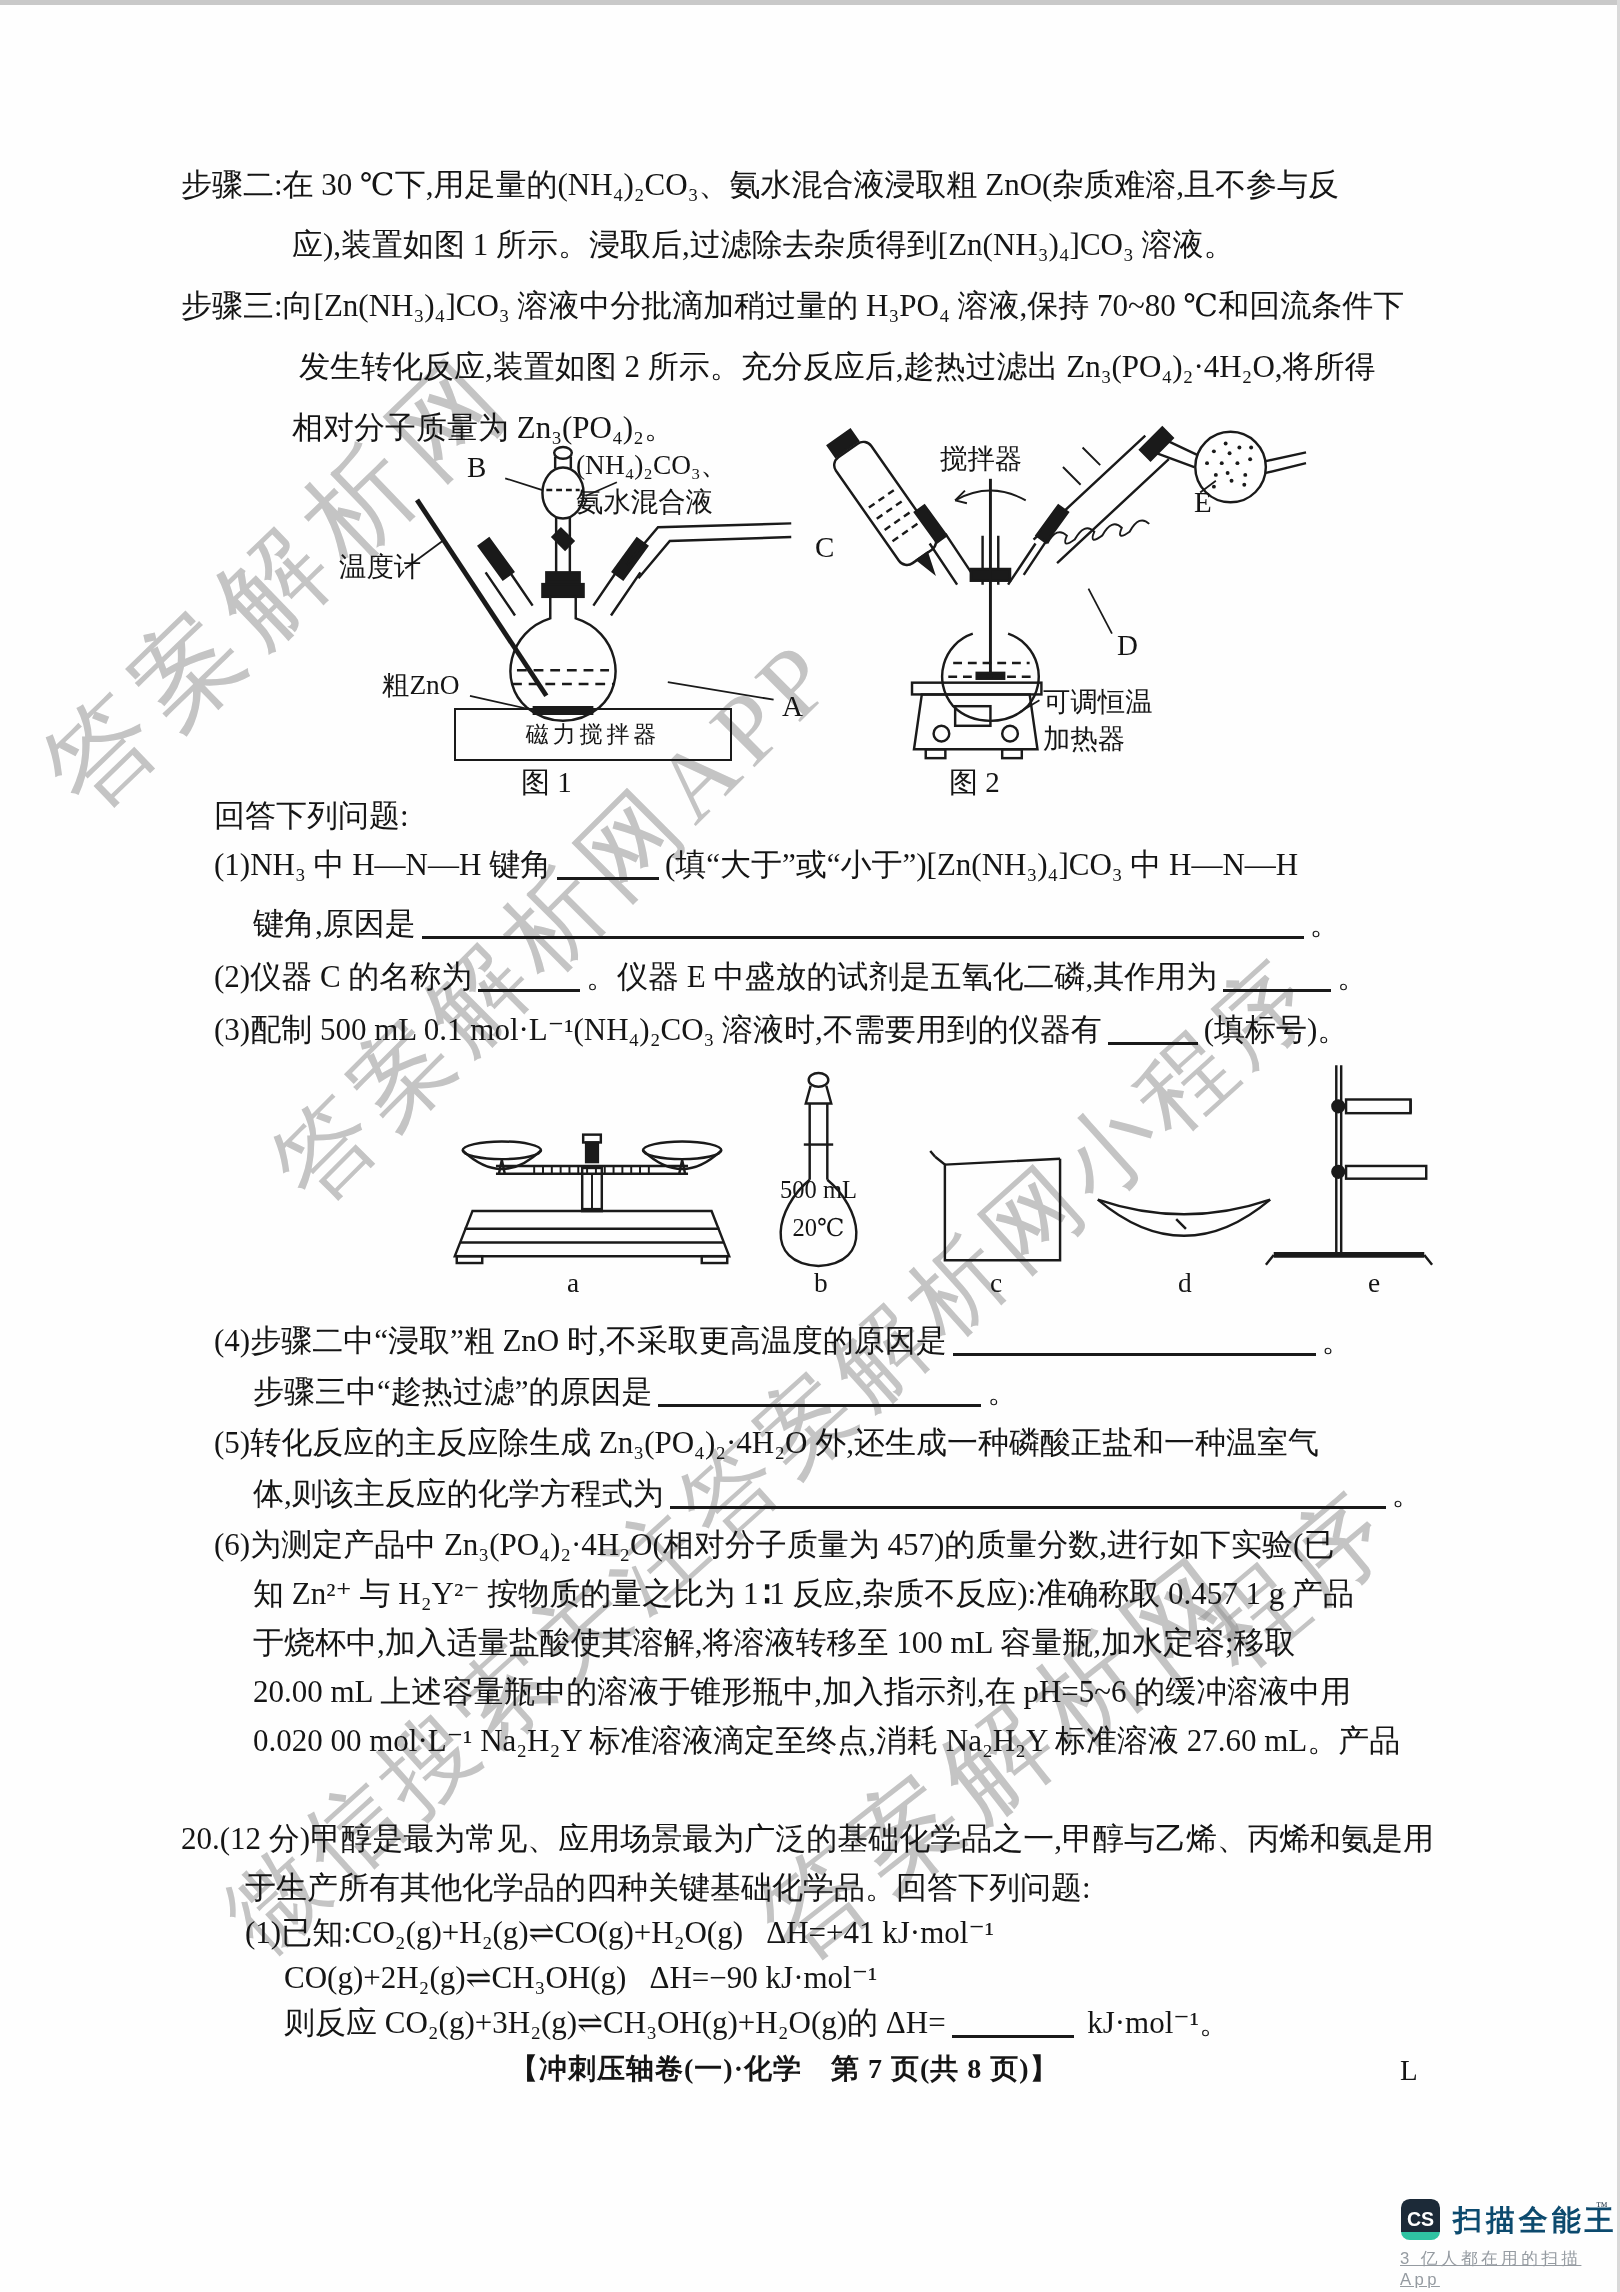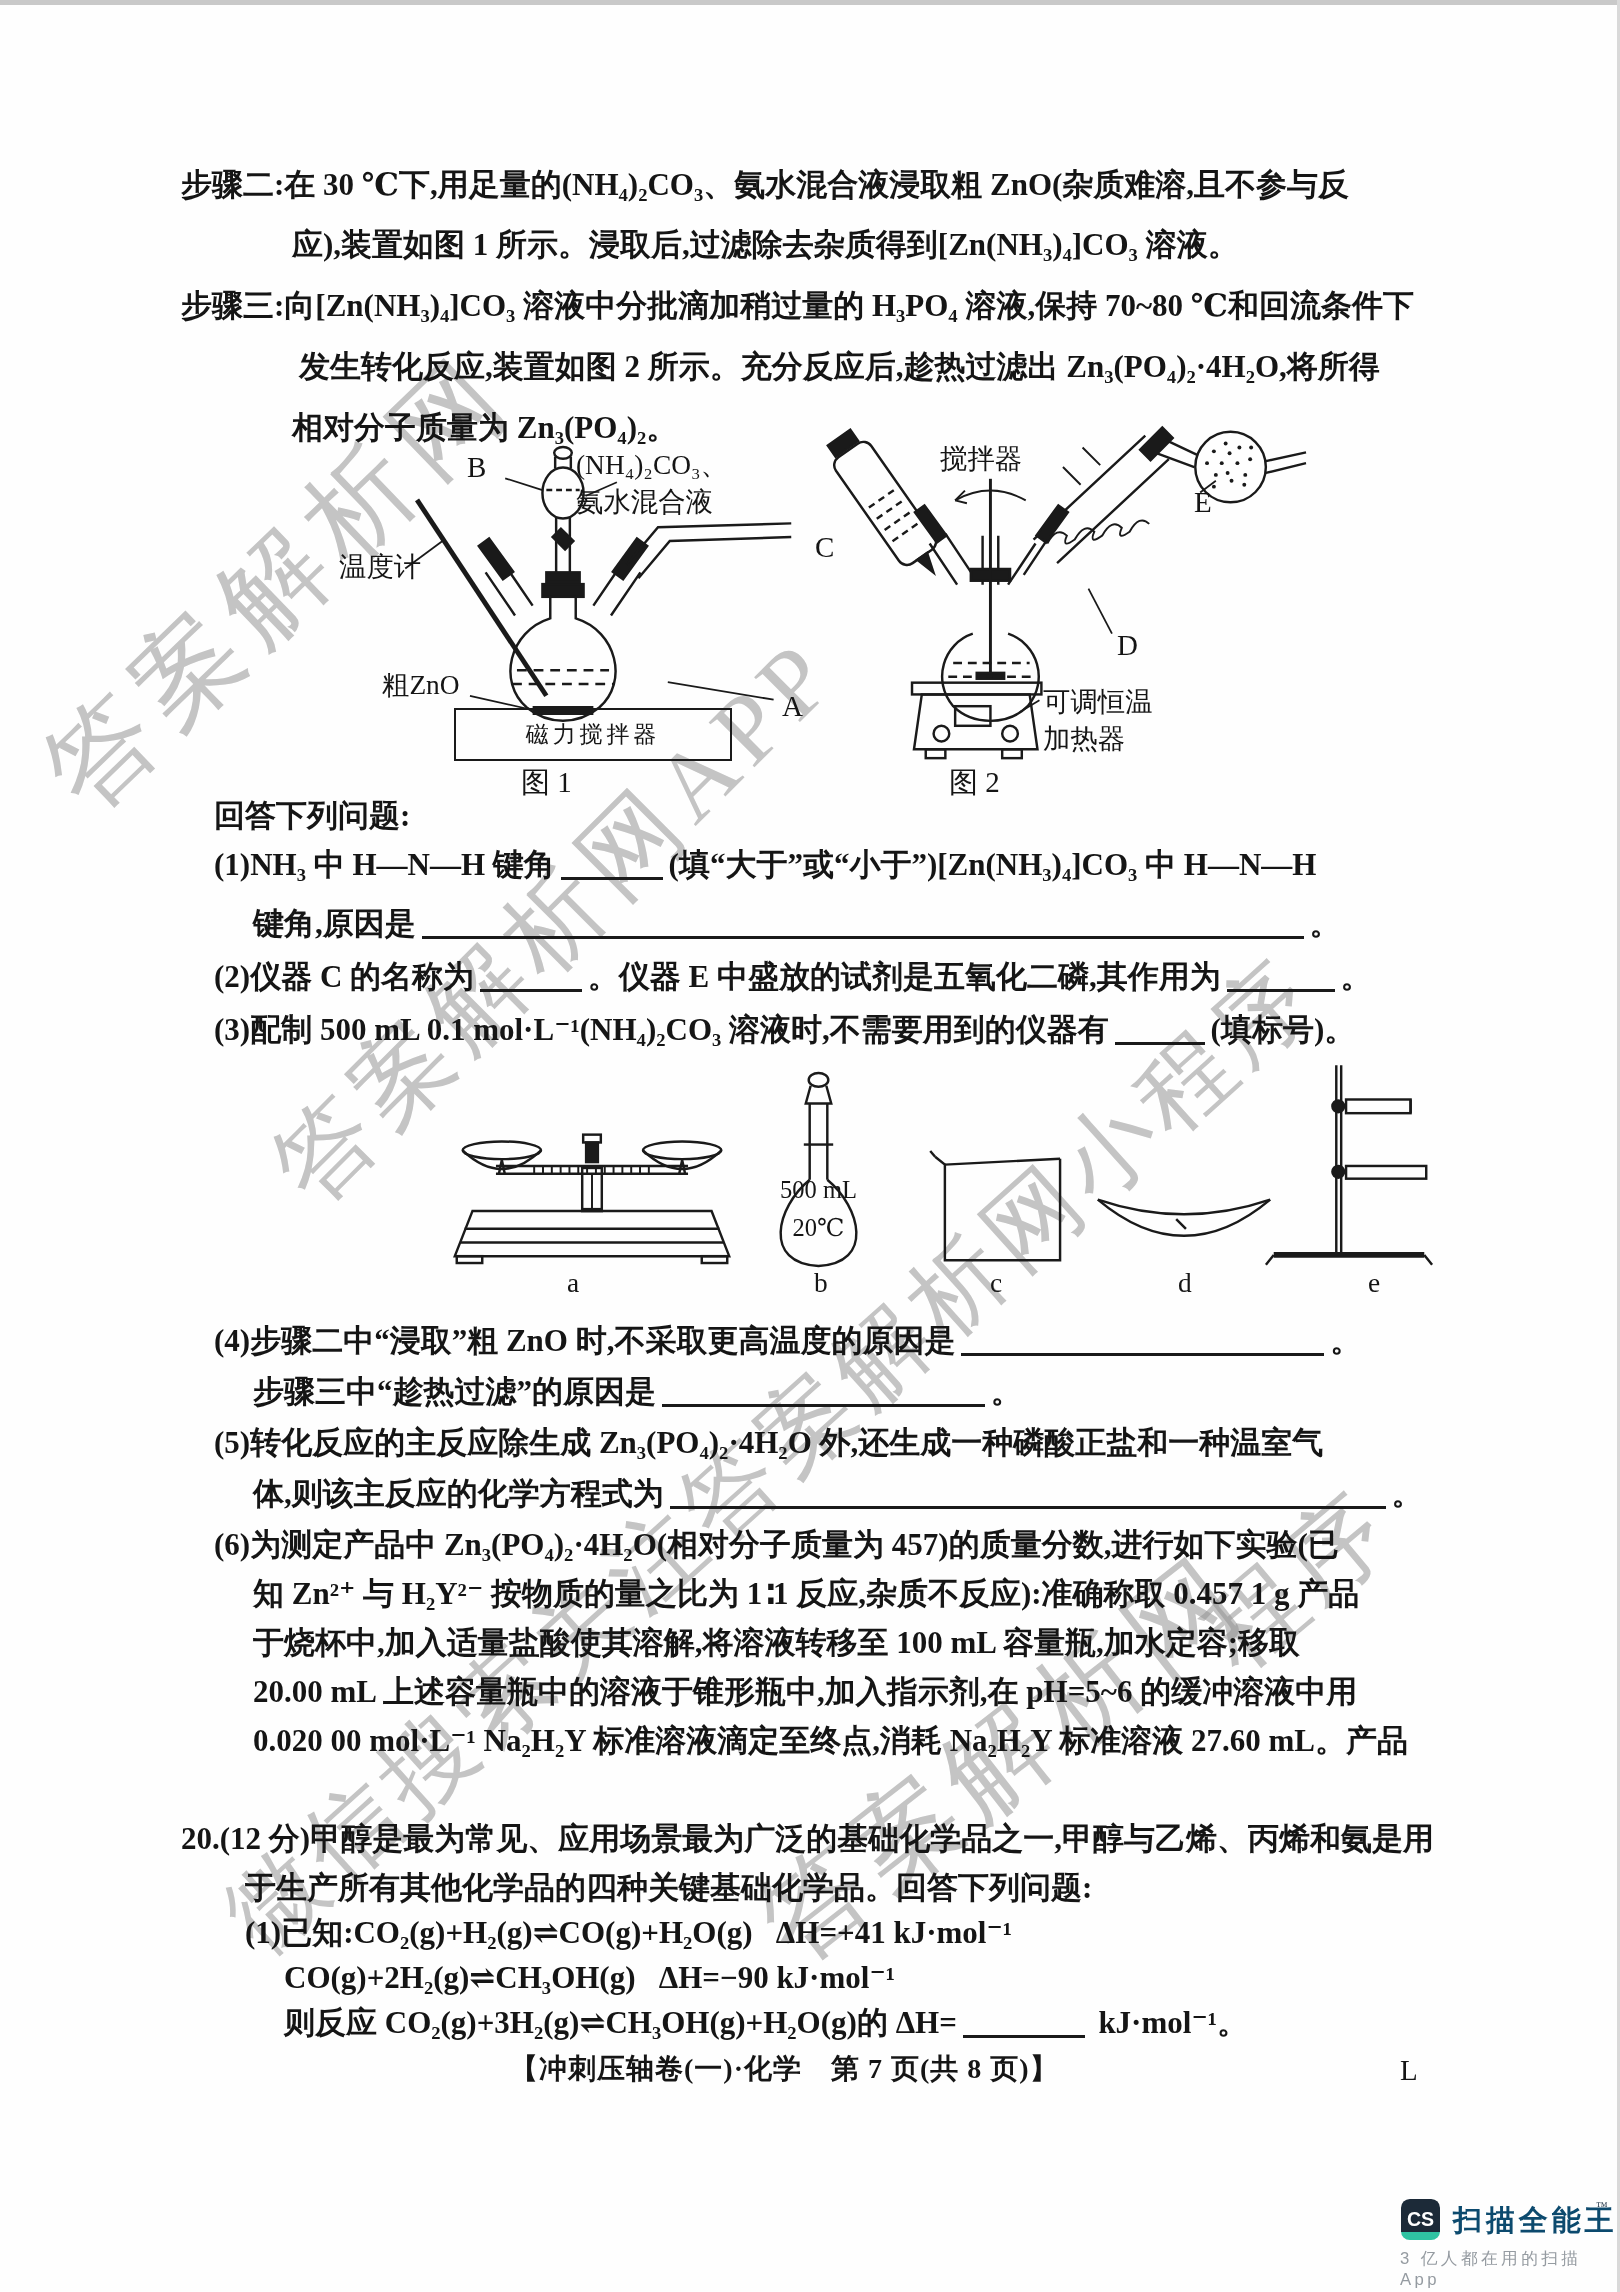--- a/index.html
+++ b/index.html
@@ -2,40 +2,40 @@
 <html><head>
 <meta charset="utf-8">
 <style>
   html,body{margin:0;padding:0;background:#e8e8e8;}
   .page{position:relative;width:1620px;height:2293px;background:#fefefe;overflow:hidden;
         font-family:"Liberation Serif","DejaVu Serif",serif;color:#151515;}
   .edge-top{position:absolute;left:0;top:0;width:1620px;height:4.9px;background:#bcbcbc;opacity:.8;}
   .edge-right{position:absolute;right:0;top:0;width:2.9px;height:2293px;background:#d9d9d9;}
   .wm{position:absolute;z-index:1;color:rgba(148,148,148,.55);white-space:pre;
       transform-origin:left bottom;font-family:"Liberation Serif","DejaVu Serif",serif;font-weight:400;}
-  .ln{position:absolute;z-index:3;font-size:31px;line-height:39px;white-space:pre;font-weight:bold;}
+  .ln{position:absolute;z-index:3;font-size:31px;line-height:39px;white-space:pre;}
   .blk{display:inline-block;height:2.5px;background:#1a1a1a;vertical-align:-4.9px;margin:0 5.9px;}
   .figlabel{position:absolute;z-index:4;font-size:27.4px;white-space:pre;}
   .caption{position:absolute;z-index:4;font-size:29px;white-space:pre;}
   .stirbox{position:absolute;z-index:4;width:274px;height:49px;border:2.9px solid #1a1a1a;
            display:flex;align-items:center;justify-content:center;font-size:23px;letter-spacing:3.9px;}
   .eqlabel{position:absolute;z-index:4;font-size:27.4px;}
   .flasktext{position:absolute;z-index:4;font-size:24.5px;text-align:center;width:143px;line-height:35px;}
   svg{position:absolute;z-index:2;overflow:visible;}
   .footer{position:absolute;z-index:3;font-size:28px;font-weight:700;white-space:pre;letter-spacing:1px;}
   .pagemark{position:absolute;z-index:3;font-size:29px;}
   .cs-badge{position:absolute;z-index:5;left:1401px;top:2199px;width:39px;height:41px;border-radius:8.8px;
             background:linear-gradient(to bottom,#1c2a38 80%,#2fc3a2 80%);display:flex;align-items:center;
             justify-content:center;color:#fff;font-family:"Liberation Sans","DejaVu Sans",sans-serif;
             font-weight:700;font-size:19.6px;}
   .cs-name{position:absolute;z-index:5;left:1453px;top:2201px;font-size:29px;font-weight:700;color:#0c4a6e;
            font-family:"Liberation Sans","DejaVu Sans",sans-serif;letter-spacing:3.9px;}
   .cs-tm{position:absolute;z-index:5;left:1596px;top:2199px;font-size:11.8px;color:#25384a;}
   .cs-tag{position:absolute;z-index:5;left:1400px;top:2247px;font-size:16.7px;color:#959ba1;
-          font-family:"Liberation Sans","DejaVu Sans",sans-serif;letter-spacing:3.4px;}
+          font-family:"Liberation Sans","DejaVu Sans",sans-serif;letter-spacing:3.4px;text-decoration:underline;}
 </style>
 </head>
 <body>
 
 <div class="page">
   <div class="edge-top"></div>
   <div class="edge-right"></div>
 
   <div class="wm" style="left:113px;top:698px;font-size:106px;letter-spacing:13.7px;transform:rotate(-44deg);">答案解析网</div>
   <div class="wm" style="left:338px;top:1100px;font-size:98px;letter-spacing:9.8px;transform:rotate(-45deg);">答案解析网APP</div>

